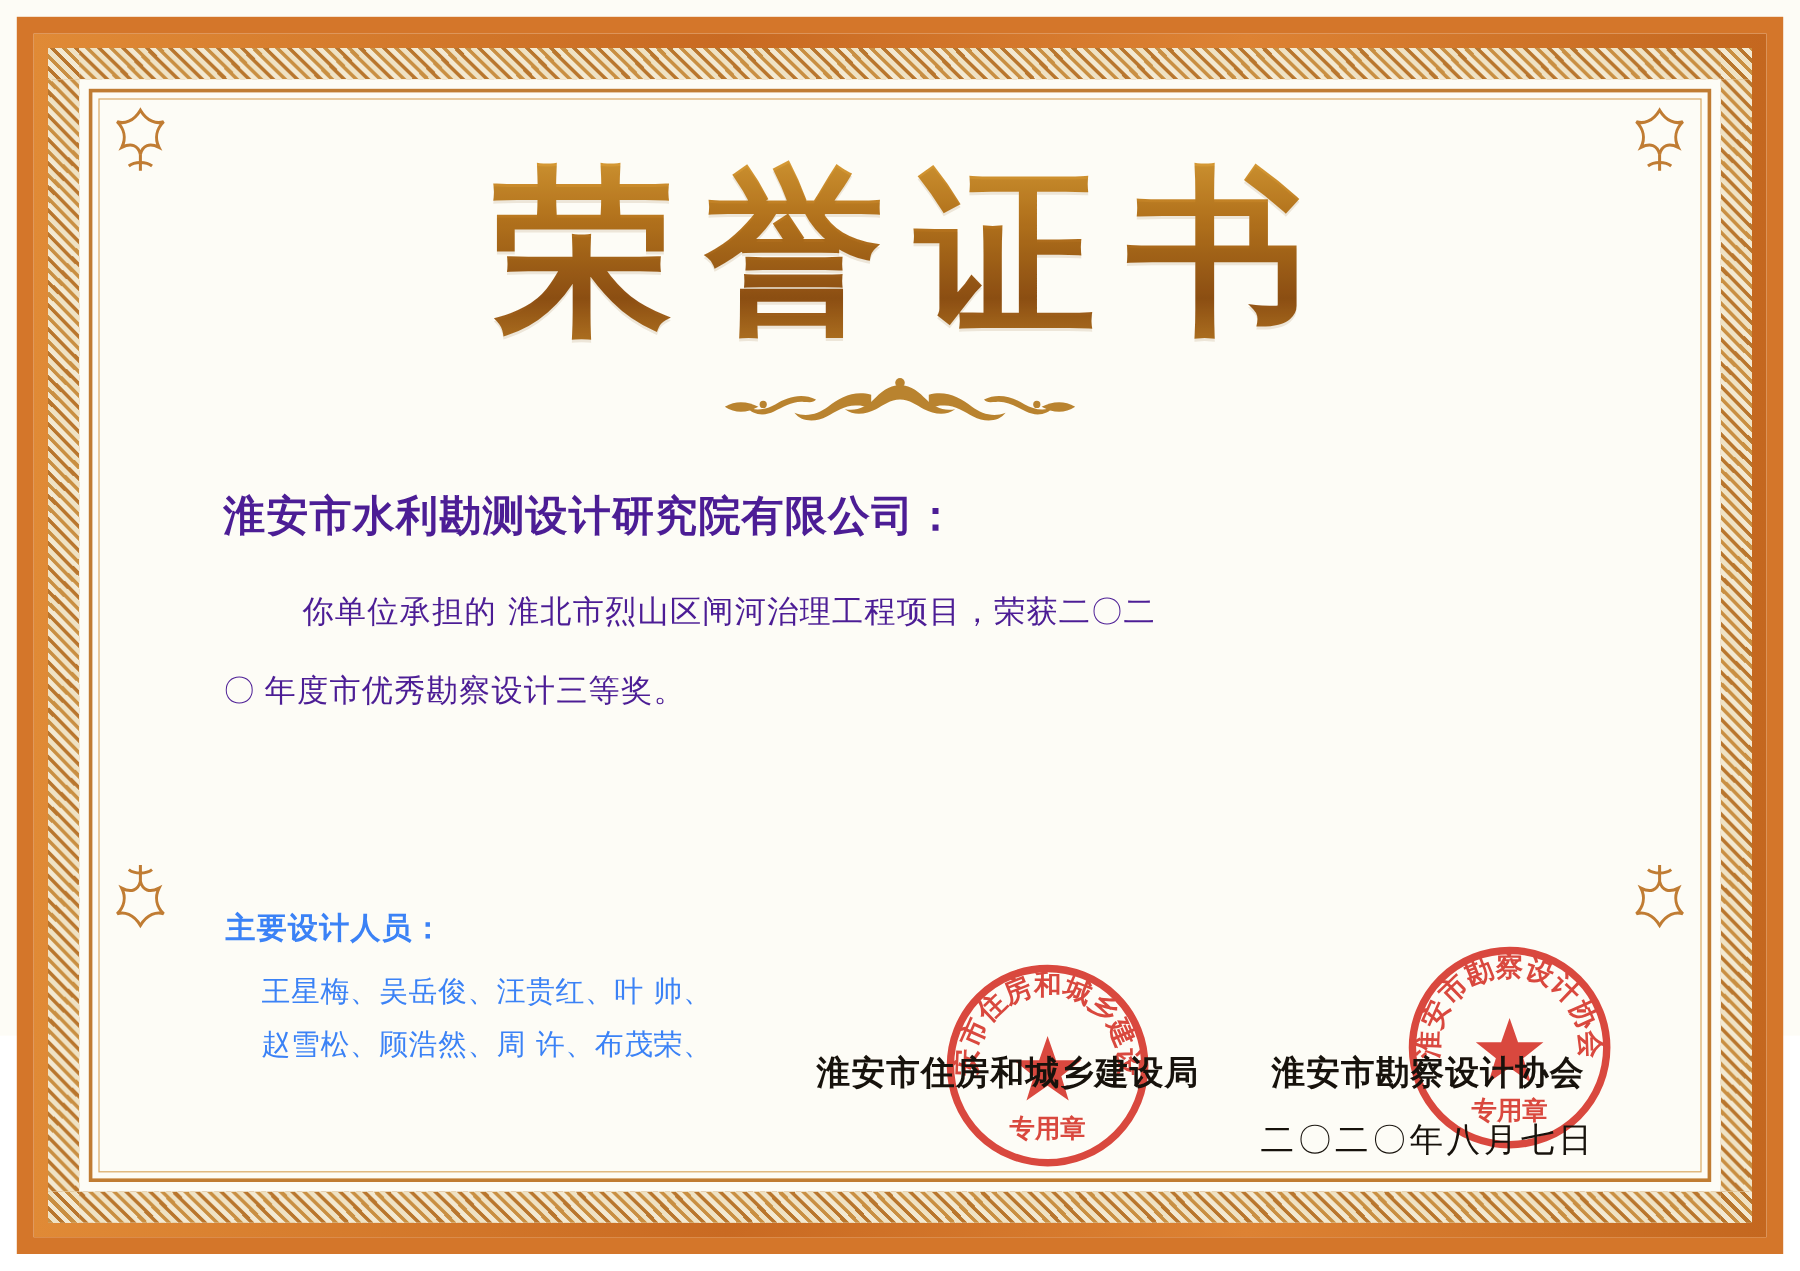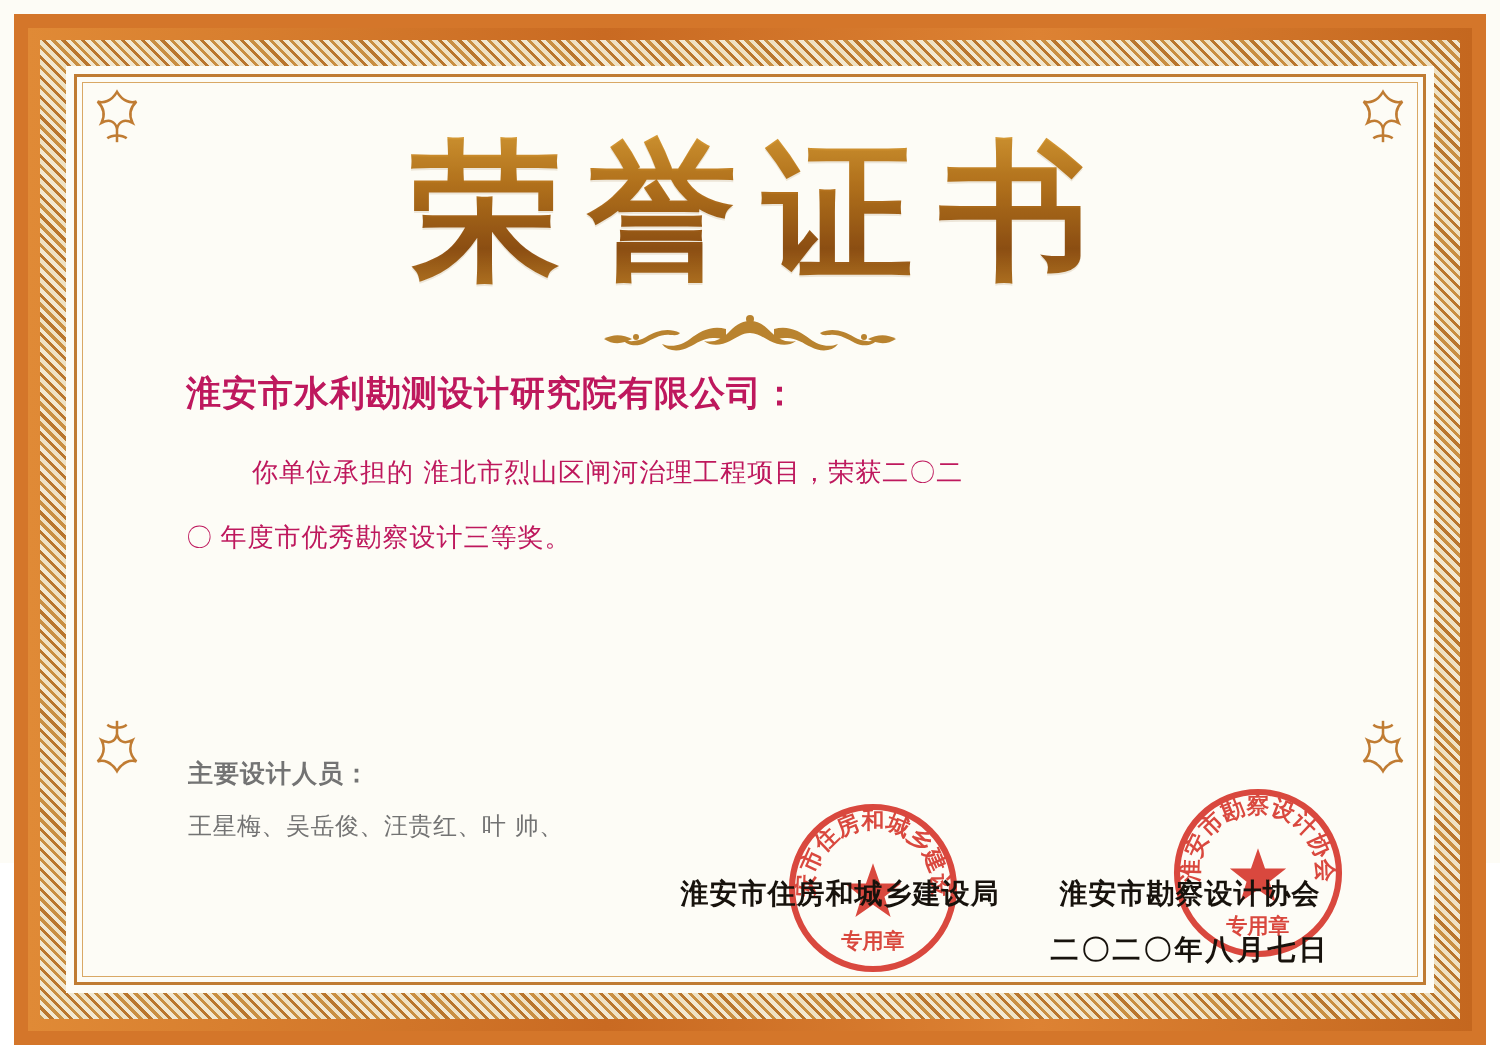--- a/index.html
+++ b/index.html
@@ -107,23 +107,23 @@
 
   .divider {
     margin: 6px auto 0;
     width: 420px;
     height: 44px;
     color: #b9832f;
   }
   .divider svg { width: 100%; height: 100%; display: block; }
 
   .body-text {
-    margin-top: 14px;
+    margin-top: 52px;
     padding: 0 80px 0 86px;
-    color: #be185d;
+    color: #4c1d95;
     font-family: "DejaVu Sans", "Liberation Sans", sans-serif;
   }
   .salutation {
     font-size: 35px;
     font-weight: 700;
     letter-spacing: 1px;
     line-height: 1.4;
   }
   .paragraph {
     margin-top: 30px;
@@ -138,51 +138,52 @@
     position: absolute;
     left: 0; right: 0;
     top: 640px;
     height: 230px;
   }
 
   .designers {
     position: absolute;
     left: 88px; top: 22px;
     width: 420px;
-    color: #737373;
+    color: #3b82f6;
   }
   .designers-title {
     font-size: 25px;
     font-weight: 700;
     letter-spacing: 1px;
   }
   .designers-list {
     margin-top: 14px;
     font-size: 24px;
     line-height: 1.85;
     letter-spacing: 0.5px;
+    margin-left: 30px;
   }
 
   .signature-block {
     position: absolute;
     text-align: center;
     color: #17120c;
   }
   .sig-left  { left: 575px; top: 140px; width: 330px; }
   .sig-right { left: 940px; top: 140px; width: 300px; }
   .sig-name {
     font-size: 28px;
     font-weight: 700;
     letter-spacing: 1px;
     white-space: nowrap;
   }
   .sig-date {
     margin-top: 18px;
     font-size: 28px;
-    font-weight: 700;
+    font-weight: 400;
     letter-spacing: 3px;
     white-space: nowrap;
   }
 
   
   .seal {
     position: absolute;
     width: 176px; height: 176px;
     opacity: 0.86;
   }
@@ -254,20 +255,21 @@
       <div class="paragraph">你单位承担的 淮北市烈山区闸河治理工程项目，荣获二〇二</div>
       <div class="paragraph" style="text-indent:0; margin-top:18px;font-family:Liberation Serif, serif;">〇 年度市优秀勘察设计三等奖。</div>
     </div>
 
     <div class="footer">
 
       <div class="designers">
         <div class="designers-title">主要设计人员：</div>
         <div class="designers-list">
           <div>王星梅、吴岳俊、汪贵红、叶 帅、</div>
+          <div>赵雪松、顾浩然、周 许、布茂荣、</div>
         </div>
       </div>
 
       <div class="seal seal-left">
         <svg viewBox="0 0 200 200">
           <circle cx="100" cy="100" r="92" fill="none" stroke="#d42b20" stroke-width="7"></circle>
           <path id="sealpath1" d="M100,100 m-68,0 a68,68 0 1,1 136,0" fill="none"></path>
           <text fill="#d42b20" font-size="26" font-family="DejaVu Sans, sans-serif" font-weight="700">
             <textPath href="#sealpath1" startOffset="50%" text-anchor="middle">淮安市住房和城乡建设局</textPath>
           </text>

